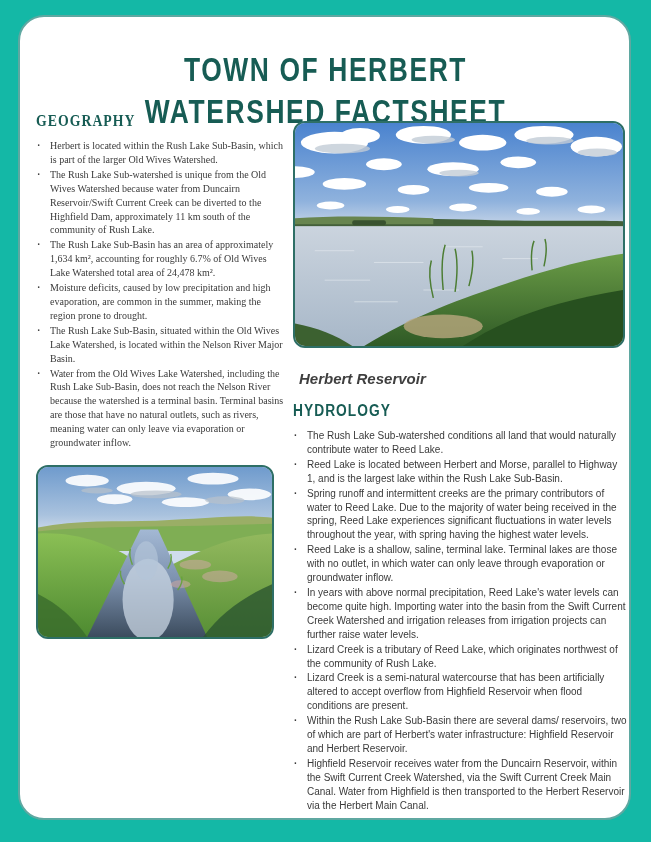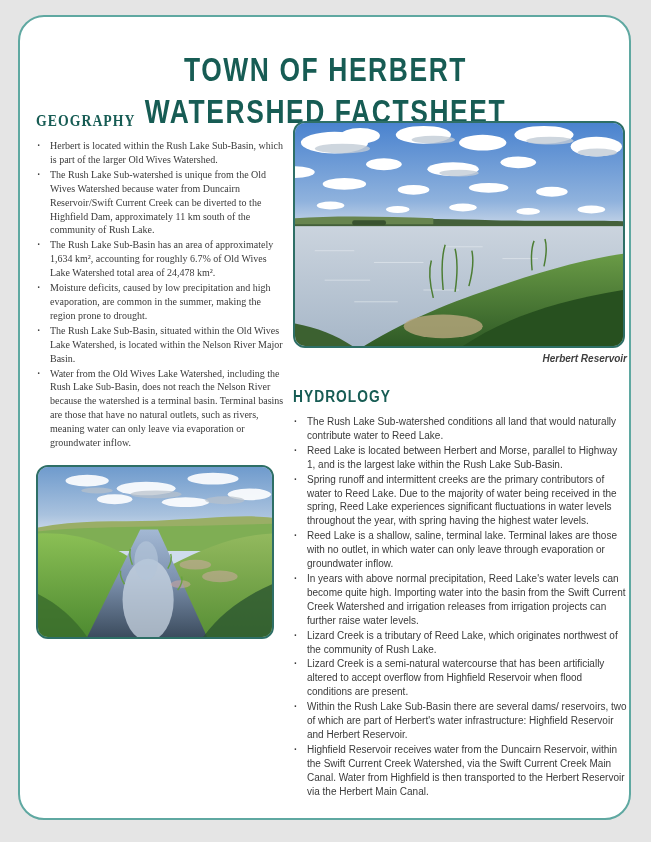--- a/index.html
+++ b/index.html
@@ -5,21 +5,21 @@
   :root{
     --accent:#175C54;
     --frame-border:#5FA8A1;
     --photo-border:#2E6F66;
     --body-text:#3A3A3A;
     --caption-text:#3F3F3F;
   }
   *{box-sizing:border-box;}
   html,body{margin:0;padding:0;background:#ffffff;}
   body{font-family:"Liberation Sans",sans-serif;}
-  .page{position:relative;width:651px;height:842px;background:#e5e5e5;overflow:hidden;}
+  .page{position:relative;width:651px;height:842px;background:#14b8a6;overflow:hidden;}
   .frame{position:absolute;left:18px;top:15px;width:613px;height:805px;
          border:2px solid var(--frame-border);border-radius:26px;background:#ffffff;}
   .title{position:absolute;left:0;top:27px;width:651px;text-align:center;
          color:var(--accent);font-weight:bold;font-size:33px;line-height:42px;
          letter-spacing:2px;transform:scaleX(0.80);transform-origin:50% 0;white-space:pre-line;}
   .col-left{position:absolute;left:36px;top:112px;width:248px;font-family:Liberation Serif, serif;}
   .col-right{position:absolute;left:293px;top:121px;width:334px;}
   .section-heading{display:inline-block;color:var(--accent);font-weight:bold;font-size:16px;
          letter-spacing:1.2px;transform:scaleX(0.86);transform-origin:0 50%;
          margin:0 0 9px 0;}
@@ -27,23 +27,23 @@
   ul.bullets li{position:relative;padding-left:14px;margin-bottom:1px;
          font-size:10px;line-height:13.9px;color:var(--body-text);}
   ul.bullets li::before{content:"\00B7";position:absolute;left:1px;top:0;
          font-weight:bold;color:var(--body-text);}
   figure{margin:0;}
   .photo{border:2px solid var(--photo-border);border-radius:12px;overflow:hidden;
          background:#cfdcec;}
   .photo svg{display:block;}
   .photo-reservoir{width:332px;height:227px;}
   .photo-creek{width:238px;height:174px;margin-top:15px;}
-  .caption{margin-top:5px;padding-left:6px;font-size:10px;font-weight:bold;
-         font-style:italic;color:var(--caption-text);text-align:right;}
-  .hydrology-block{margin-top:24px;}
+  .caption{margin-top:22px;padding-left:6px;font-size:15px;font-weight:bold;
+         font-style:italic;color:var(--caption-text);}
+  .hydrology-block{margin-top:15px;}
 </style>
 </head>
 <body>
 
 <div class="page">
   <div class="frame"></div>
 
   <h1 class="title">TOWN OF HERBERT
 WATERSHED FACTSHEET</h1>
 

